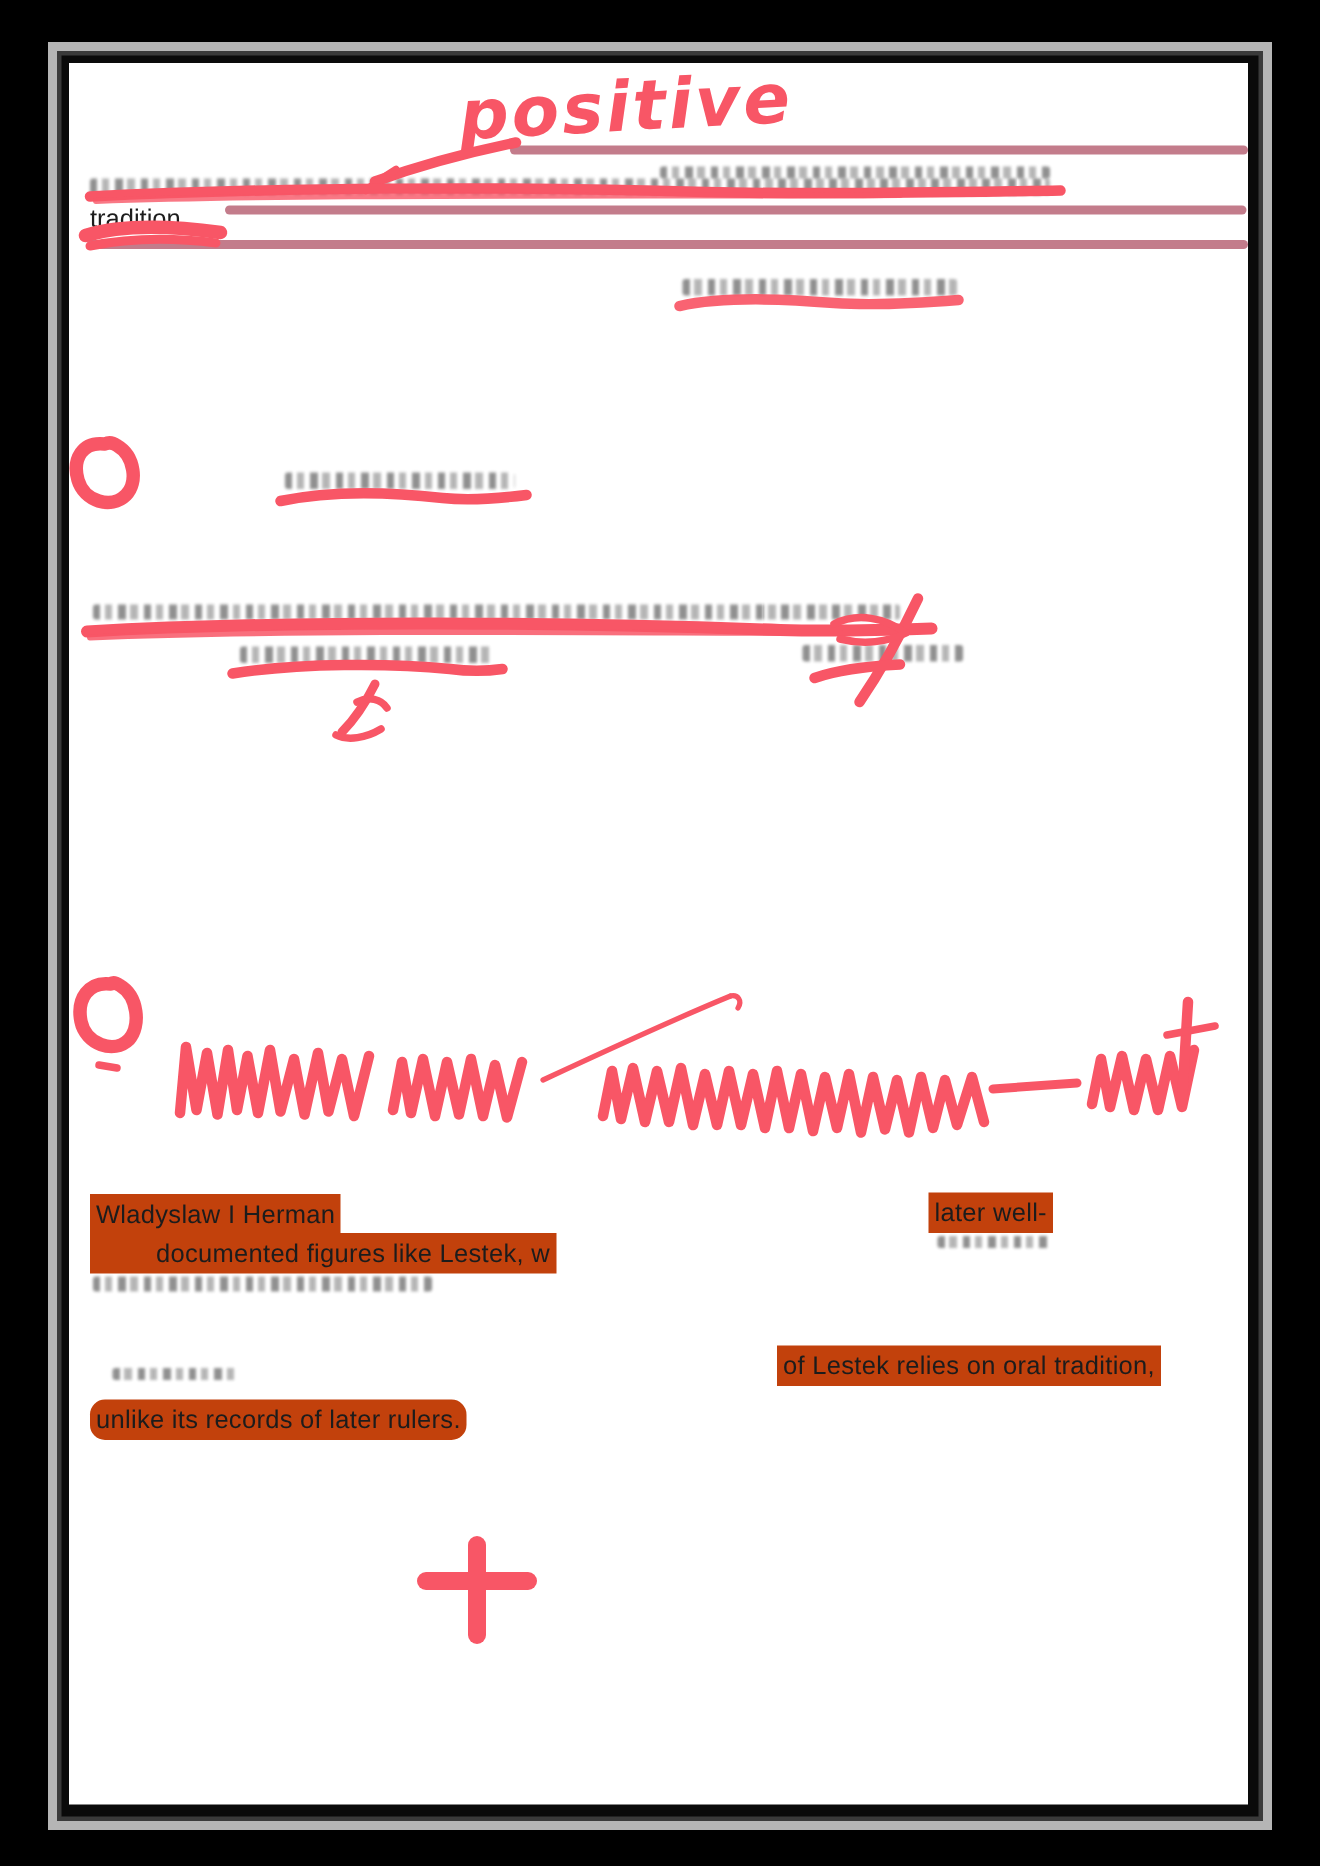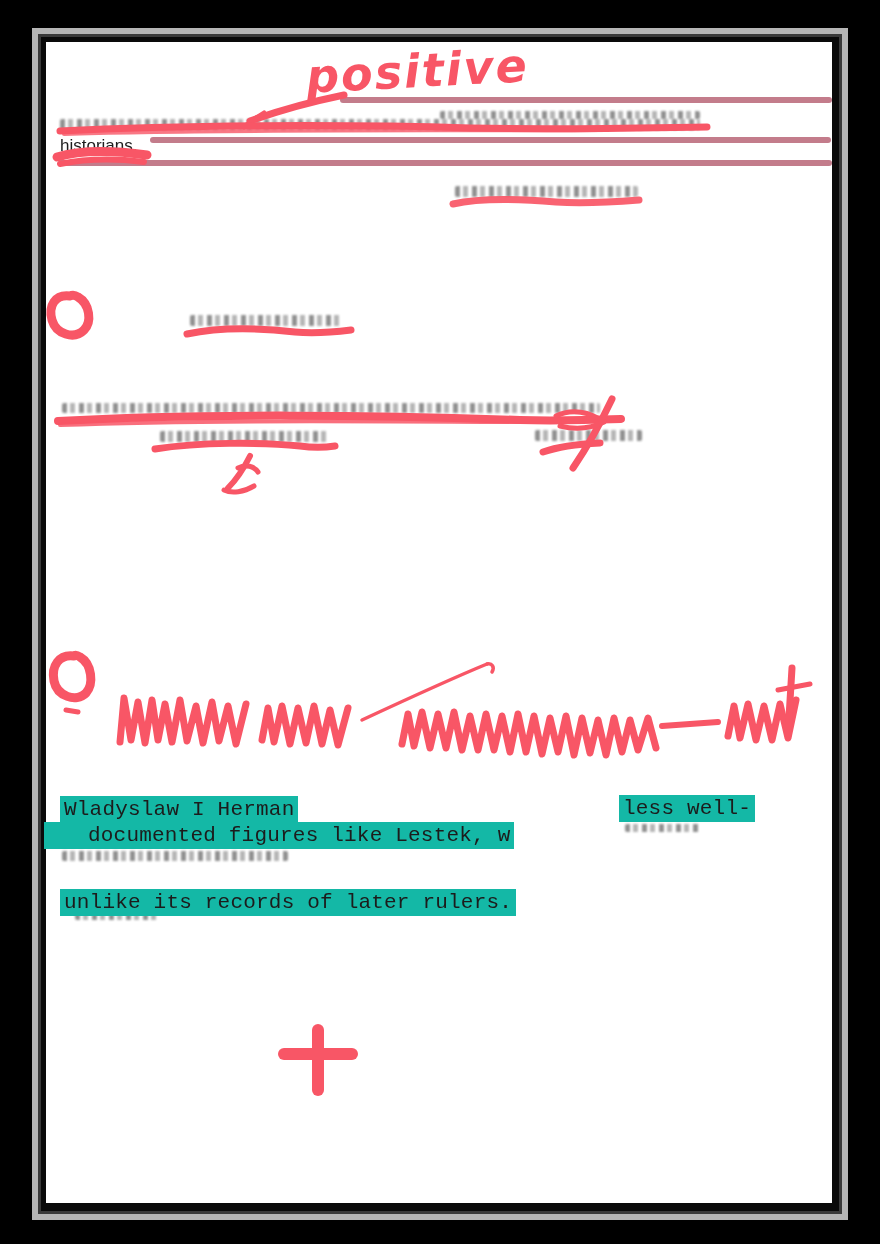--- a/index.html
+++ b/index.html
@@ -15,22 +15,22 @@
   .rule{position:absolute;height:6px;border-radius:3px;background:#bd6e7e;opacity:.9;}
 
   
   .ghost{position:absolute;height:11px;border-radius:2px;
          background:repeating-linear-gradient(90deg, rgba(25,25,25,.6) 0 5px, rgba(0,0,0,0) 5px 8px,
                      rgba(25,25,25,.4) 8px 13px, rgba(0,0,0,0) 13px 17px);
          filter:blur(1px);opacity:.8;}
 
   .doc-word{position:absolute;color:#1d1d1d;font-size:17px;line-height:18px;white-space:nowrap;}
 
-  .hl{position:absolute;height:27px;line-height:27px;background:#14b8a6;color:#1c1c1c;
-      font-size:21px;letter-spacing:.2px;padding:0 4px;white-space:nowrap;overflow:hidden;font-family:Liberation Mono, monospace;}
+  .hl{position:absolute;height:27px;line-height:27px;background:#c2410c;color:#1c1c1c;
+      font-size:17px;letter-spacing:.2px;padding:0 4px;white-space:nowrap;overflow:hidden;}
 
   .hand-word{position:absolute;left:306px;top:44px;color:#f85666;
              font-family:"DejaVu Sans",sans-serif;font-style:italic;font-weight:700;
              font-size:46px;letter-spacing:2px;transform:rotate(-3deg);}
 
   svg.inklayer{position:absolute;left:0;top:0;pointer-events:none;}
   .ink{stroke:#f85666;fill:none;stroke-linecap:round;stroke-linejoin:round;}
 </style>
 </head>
 <body>
@@ -51,28 +51,29 @@
   <div class="ghost" style="left:60px;top:119px;width:640px;"></div>
   <div class="ghost" style="left:455px;top:186px;width:183px;"></div>
   <div class="ghost" style="left:190px;top:315px;width:153px;"></div>
   <div class="ghost" style="left:62px;top:403px;width:538px;height:10px;"></div>
   <div class="ghost" style="left:160px;top:431px;width:170px;"></div>
   <div class="ghost" style="left:535px;top:430px;width:107px;"></div>
   <div class="ghost" style="left:62px;top:851px;width:226px;height:10px;"></div>
   <div class="ghost" style="left:625px;top:824px;width:75px;height:8px;"></div>
   <div class="ghost" style="left:75px;top:912px;width:85px;height:8px;"></div>
 
-  <div class="doc-word" style="left:60px;top:137px;">historians.</div>
+  <div class="doc-word" style="left:60px;top:137px;">tradition.</div>
 
   <div class="hand-word">positive</div>
 
   <div class="hl" style="left:60px;top:796px;">Wladyslaw I Herman</div>
-  <div class="hl" style="left:619px;top:795px;">less well-</div>
-  <div class="hl" style="left:44px;top:822px;padding-left:44px;">documented figures like Lestek, w</div>
-  <div class="hl" style="left:60px;top:889px;">unlike its records of later rulers.</div>
+  <div class="hl" style="left:619px;top:795px;">later well-</div>
+  <div class="hl" style="left:60px;top:822px;padding-left:44px;">documented figures like Lestek, w</div>
+  <div class="hl" style="left:518px;top:897px;">of Lestek relies on oral tradition,</div>
+  <div class="hl" style="left:60px;top:933px;border-radius:10px;">unlike its records of later rulers.</div>
 
   <svg class="inklayer" width="880" height="1244" viewBox="0 0 880 1244">
 
     <path class="ink" d="M250,121 C275,112 305,103 344,95" stroke-width="7"></path>
     <path class="ink" d="M244,127 C250,122 256,118 264,113" stroke-width="5"></path>
 
     <path class="ink" d="M60,131 C180,125 340,124 470,128 C560,130 640,128 707,127" stroke-width="7"></path>
     <path class="ink" d="M64,134 C200,129 420,131 600,130" stroke-width="4" opacity=".8"></path>
 
     <path class="ink" d="M57,157 C80,150 110,150 147,155" stroke-width="9"></path>

